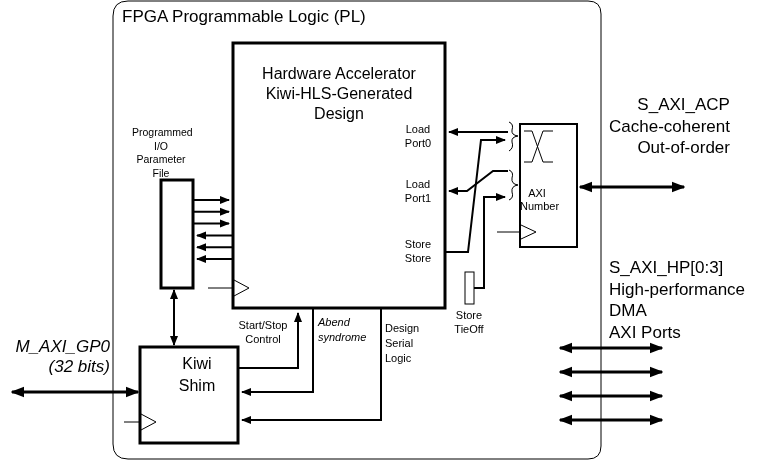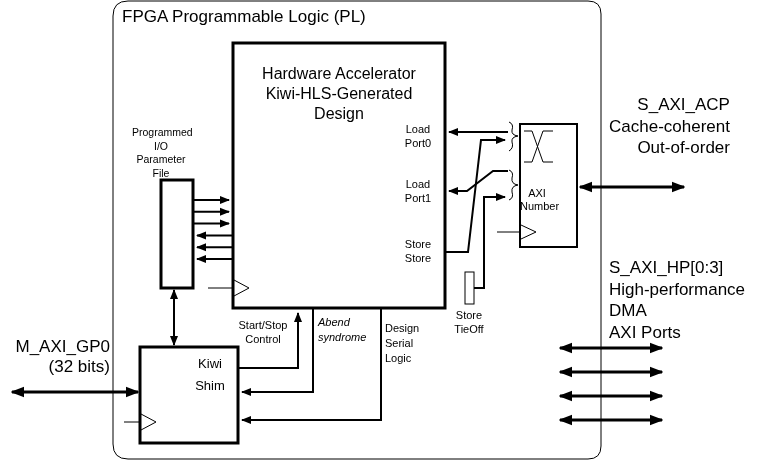--- a/index.html
+++ b/index.html
@@ -104,21 +104,21 @@
   <div>Store</div>
 </div>
 
 <div class="t c small" style="left:132px;top:126px;width:58px;line-height:13.5px;">
   <div>Programmed</div>
   <div>I/O</div>
   <div>Parameter</div>
   <div>File</div>
 </div>
 
-<div class="t c big" style="left:153px;top:353px;width:114px;line-height:22px;font-size:13px;">
+<div class="t c big" style="left:140px;top:353px;width:114px;line-height:22px;font-size:16px;">
   <div>Kiwi</div>
   <div>Shim</div>
 </div>
 
 <div class="t c label11" style="left:232px;top:318px;width:62px;line-height:14px;">
   <div>Start/Stop</div>
   <div>Control</div>
 </div>
 <div class="t label11" style="left:318px;top:315px;line-height:15px;font-style:italic;">
   <div>Abend</div>
@@ -133,21 +133,21 @@
 <div class="t c label11" style="left:520px;top:187px;width:34px;line-height:13px;">
   <div>AXI</div>
   <div>Number</div>
 </div>
 
 <div class="t c label11" style="left:449px;top:308px;width:40px;line-height:14px;">
   <div>Store</div>
   <div>TieOff</div>
 </div>
 
-<div class="t med" style="left:2px;top:337px;line-height:20px;text-align:right;width:108px;">
+<div class="t med" style="left:2px;top:337px;line-height:20px;text-align:right;width:108px;font-style:italic;">
   <div>M_AXI_GP0</div>
   <div>(32 bits)</div>
 </div>
 
 <div class="t med" style="left:609px;top:94px;line-height:21.5px;text-align:right;">
   <div>S_AXI_ACP</div>
   <div>Cache-coherent</div>
   <div>Out-of-order</div>
 </div>
 

